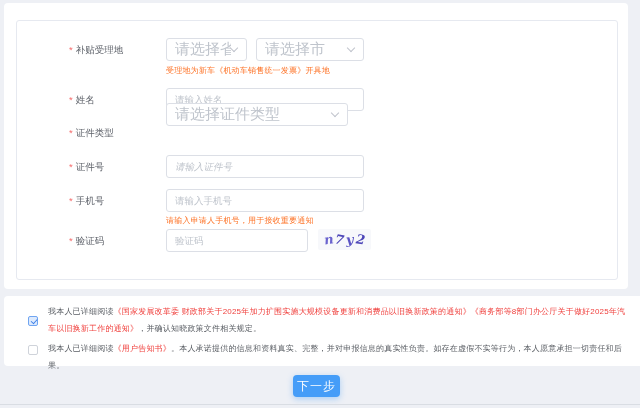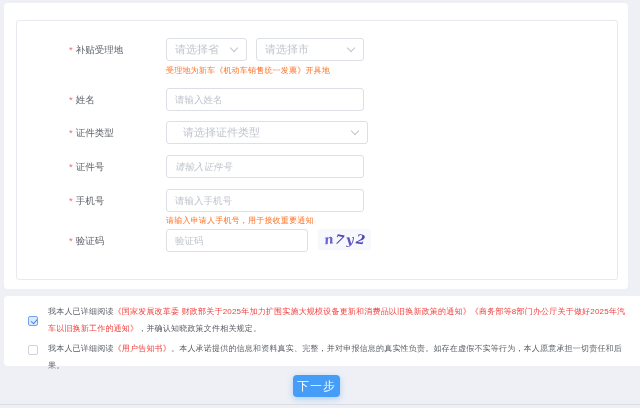--- a/index.html
+++ b/index.html
@@ -19,21 +19,21 @@
     position:absolute;left:52px;height:23px;line-height:23px;
     font-size:9.5px;color:#5d6169;white-space:nowrap;
   }
   .req{color:#f56c6c;margin-right:3px;font-size:9.5px;}
   .ctrl{
     position:absolute;height:23px;box-sizing:border-box;
     border:1px solid #dcdfe6;border-radius:3px;background:#fff;
   }
   .select{display:flex;align-items:center;cursor:pointer;}
   .select .ph{
-    flex:1;font-size:11px;color:#bfc4cc;padding-left:8px;
+    flex:1;font-size:15px;color:#bfc4cc;padding-left:8px;
     white-space:nowrap;overflow:hidden;
   }
   .caret{
     width:5px;height:5px;margin-right:9px;margin-top:-3px;
     border-right:1.3px solid #c0c4cc;border-bottom:1.3px solid #c0c4cc;
     transform:rotate(45deg);flex:none;
   }
   input.tbox{
     position:absolute;height:23px;box-sizing:border-box;
     border:1px solid #dcdfe6;border-radius:3px;background:#fff;
@@ -106,21 +106,21 @@
       <div class="hint" style="left:149px;top:44px;">受理地为新车《机动车销售统一发票》开具地</div>
 
       <div class="row-label" style="top:67px;">
         <span class="req">*</span><span>姓名</span>
       </div>
       <input class="tbox" style="left: 149px; top: 67px; width: 198px;" type="text" placeholder="请输入姓名">
 
       <div class="row-label" style="top:100px;">
         <span class="req">*</span><span>证件类型</span>
       </div>
-      <div class="ctrl select" style="left:149px;top:100px;width:202px;padding-left:8px;">
+      <div class="ctrl select" style="left:149px;top:82px;width:182px;">
         <span class="ph">请选择证件类型</span>
         <i class="caret"></i>
       </div>
 
       <div class="row-label" style="top:134px;">
         <span class="req">*</span><span>证件号</span>
       </div>
       <input class="tbox" style="left: 149px; top: 134px; width: 198px; font-style: italic;" type="text" placeholder="请输入证件号">
 
       <div class="row-label" style="top:168px;">

